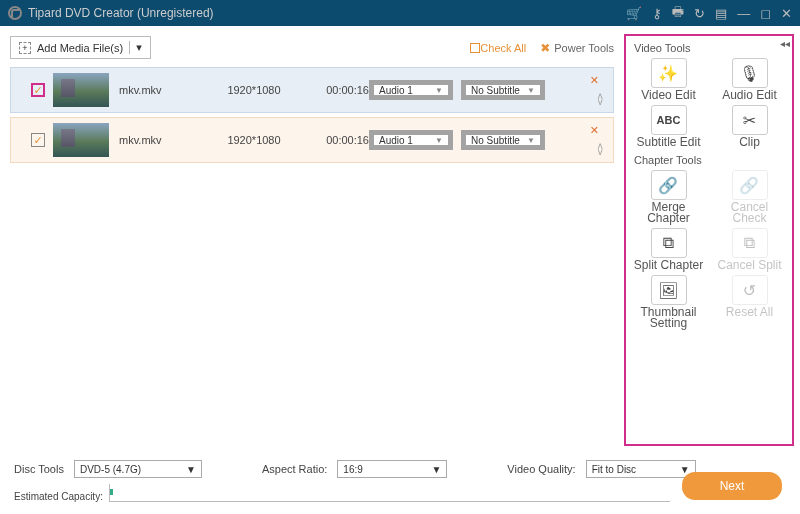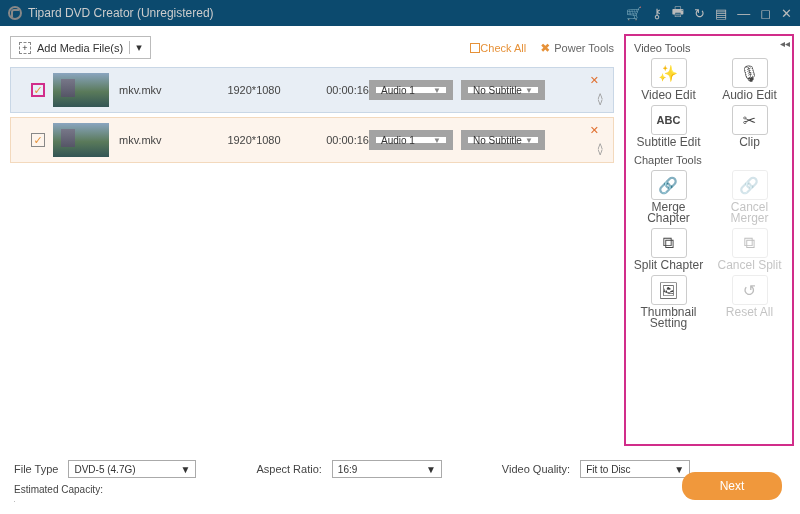--- a/index.html
+++ b/index.html
@@ -26,36 +26,36 @@
 .row { display: flex; align-items: center; height: 46px; padding: 0 6px 0 20px; border: 1px solid transparent; margin-bottom: 4px; position: relative; }
 .row.sel { background: #e8eef5; border-color: #c9d7e6; }
 .row.hov { background: #fdf4ec; border-color: #f3d9bd; }
 .check { width: 14px; height: 14px; border: 1px solid #888; display: flex; align-items: center; justify-content: center; color: #e69138; font-size: 11px; margin-right: 8px; }
 .row .check.hl { border: 2px solid #d12d8a; }
 .thumb { width: 56px; height: 34px; background: linear-gradient(180deg, #8aa5c0 0%, #5a7a5a 55%, #355 100%); margin-right: 10px; position: relative; }
 .thumb::after { content: ""; position: absolute; left: 8px; top: 6px; width: 14px; height: 18px; background: linear-gradient(#778, #556); }
 .fname { width: 90px; color: #444; }
 .res { width: 90px; text-align: center; color: #444; }
 .dur { width: 70px; text-align: right; color: #444; }
-.sel-box { width: 84px; height: 20px; border: 7px solid #a3a3a3; background: #fff; display: flex; align-items: center; padding: 0 5px; margin-right: 8px; cursor: pointer; justify-content: space-between; font-size: 10px; }
+.sel-box { width: 84px; height: 20px; border: 5px solid #a3a3a3; background: #fff; display: flex; align-items: center; padding: 0 5px; margin-right: 8px; cursor: pointer; justify-content: space-between; font-size: 10px; }
 .sel-box .car { color: #888; font-size: 8px; }
 .row .close { color: #e07030; position: absolute; right: 14px; top: 6px; cursor: pointer; font-size: 11px; }
 .row .sort { color: #999; position: absolute; right: 10px; bottom: 6px; cursor: pointer; font-size: 10px; line-height: 6px; }
 .section-title { color: #555; font-size: 11px; margin: 2px 0 4px 2px; }
 .tool-grid { display: grid; grid-template-columns: 1fr 1fr; gap: 4px 8px; margin-bottom: 6px; }
 .tool { display: flex; flex-direction: column; align-items: center; cursor: pointer; }
 .tool.disabled { opacity: 0.35; cursor: default; }
 .tool .ticon-box { width: 36px; height: 30px; border: 1px solid #ccc; border-radius: 3px; display: flex; align-items: center; justify-content: center; font-size: 16px; color: #444; }
 .tool .tlabel { font-size: 12px; text-align: center; margin-top: 2px; color: #555; line-height: 11px; }
 .collapse { position: absolute; top: 2px; right: 2px; font-size: 10px; color: #666; cursor: pointer; }
 .bottom { height: 60px; padding: 6px 14px; position: relative; }
 .opts { display: flex; align-items: center; gap: 10px; margin-bottom: 6px; }
 .opts .lbl { color: #444; font-size: 11px; }
 .opt-sel { height: 18px; border: 1px solid #aaa; background: #fff; display: flex; align-items: center; justify-content: space-between; padding: 0 5px; cursor: pointer; font-size: 10px; }
-.cap-row { display: flex; align-items: flex-start; gap: 6px; flex-direction: column; }
+.cap-row { display: flex; align-items: flex-end; gap: 6px; }
 .cap-row .lbl { color: #444; font-size: 10px; }
 .cap-bar { flex: 1; height: 18px; border-left: 1px solid #bbb; border-bottom: 1px solid #bbb; position: relative; margin-right: 10px; }
 .cap-bar .fill { position: absolute; left: 0; top: 5px; height: 6px; width: 0.5%; background: #3a8; }
 .cap-bar .ticks { position: absolute; bottom: -10px; left: 0; width: 100%; display: flex; justify-content: space-between; font-size: 8.5px; color: #999; }
 .next-btn { position: absolute; right: 18px; bottom: 14px; width: 100px; height: 28px; background: #f0983c; color: #fff; display: flex; align-items: center; justify-content: center; cursor: pointer; border-radius: 13px; font-size: 12px; }
 </style>
 </head>
 <body>
 
 <div class="titlebar">
@@ -152,21 +152,21 @@
         </div>
     </div>
     <div class="section-title">Chapter Tools</div>
     <div class="tool-grid">
       <div class="tool">
           <div class="ticon-box">🔗</div>
           <div class="tlabel">Merge Chapter</div>
         </div>
       <div class="tool disabled">
           <div class="ticon-box">🔗</div>
-          <div class="tlabel">Cancel Merger</div>
+          <div class="tlabel">Cancel Check</div>
         </div>
       <div class="tool">
           <div class="ticon-box">⧉</div>
           <div class="tlabel">Split Chapter</div>
         </div>
       <div class="tool disabled">
           <div class="ticon-box">⧉</div>
           <div class="tlabel">Cancel Split</div>
         </div>
       <div class="tool">
@@ -177,21 +177,21 @@
       <div class="tool disabled">
           <div class="ticon-box">↺</div>
           <div class="tlabel">Reset All</div>
         </div>
     </div>
   </div>
 </div>
 
 <div class="bottom">
   <div class="opts">
-    <span class="lbl">File Type</span>
+    <span class="lbl">Disc Tools</span>
     <div class="opt-sel" style="width:128px">
         <span>DVD-5 (4.7G)</span>
         <span>▼</span>
       </div>
     <div style="width:40px"></div>
     <span class="lbl">Aspect Ratio:</span>
     <div class="opt-sel" style="width:110px">
         <span>16:9</span>
         <span>▼</span>
       </div>

